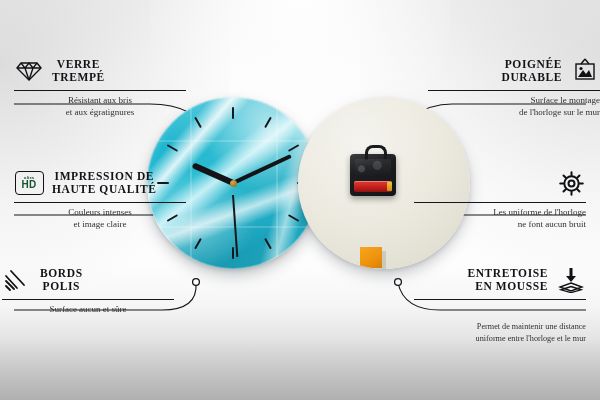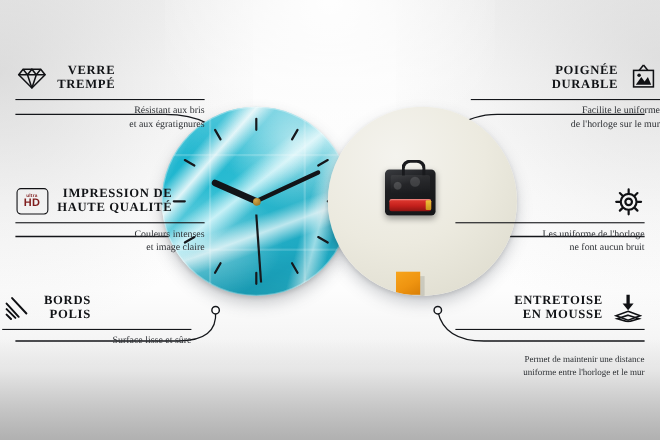--- a/index.html
+++ b/index.html
@@ -83,25 +83,25 @@
     background:linear-gradient(180deg,#e23b32 0%,#c4201c 55%,#8e1412 100%);
     box-shadow:inset 0 1px 0 rgba(255,255,255,.35);}
   .mech .batt::after{content:"";position:absolute;right:0;top:1px;width:5px;height:9px;border-radius:1px;
     background:linear-gradient(180deg,#f0c23a,#c8911a);}
   .spacer{position:absolute;left:62px;top:150px;width:22px;height:21px;
     background:linear-gradient(150deg,#f7a41c 0%,#ef9410 55%,#d97f06 100%);
     box-shadow:4px 4px 0 rgba(170,170,160,.45);}
 
   
   .feat{position:absolute;width:172px;}
-  .feat.left{text-align:right;}
+  .feat.left{text-align:center;}
   .feat.right{text-align:right;}
   .feat .head{display:flex;align-items:center;gap:8px;}
   .feat.right .head{justify-content:flex-end;}
-  .feat .icon{flex:0 0 auto;width:30px;height:30px;display:flex;align-items:center;justify-content:center;color:#7f1d1d;}
+  .feat .icon{flex:0 0 auto;width:30px;height:30px;display:flex;align-items:center;justify-content:center;color:#14532d;}
   .feat .title{font-family:"Liberation Serif", serif;font-weight:bold;font-size:11.5px;line-height:13.5px;
     letter-spacing:.6px;color:#111316;text-transform:uppercase;}
   .feat .rule{height:1px;background:#14161a;margin:4px 0 4px;}
   .feat .desc{font-family:"Liberation Serif", serif;font-size:9px;line-height:11.5px;color:#2d3034;}
 
   .hd-badge{width:27px;height:22px;border:1.6px solid #101114;border-radius:4px;
     display:flex;flex-direction:column;align-items:center;justify-content:center;line-height:1;}
   .hd-badge .u{font-size:4.3px;font-weight:bold;letter-spacing:.2px;font-family:"Liberation Sans",sans-serif;}
   .hd-badge .h{font-size:10px;font-weight:bold;letter-spacing:.2px;font-family:"Liberation Sans",sans-serif;margin-top:.5px;}
 </style>
@@ -246,42 +246,42 @@
           <path d="M7 2 L20 16"></path>
         </svg>
       </span>
       <span class="title">
         <span>BORDS</span><br>
         <span>POLIS</span>
       </span>
     </div>
     <div class="rule"></div>
     <div class="desc">
-      <span>Surface lisse et sûre</span>
+      <span>Surface aucun et sûre</span>
     </div>
   </div>
 
   <div class="feat right" style="left:428px;top:56px;">
     <div class="head">
       <span class="title">
         <span>POIGNÉE</span><br>
         <span>DURABLE</span>
       </span>
       <span class="icon">
         <svg width="28" height="26" viewBox="0 0 28 26" fill="none" stroke="#101114" stroke-width="1.4">
           <path d="M14 1 L10 6 M14 1 L18 6"></path>
           <rect x="5" y="6" width="18" height="15"></rect>
           <path d="M7 19 L12 12 L15 16 L18 12 L21 19 Z" fill="#101114" stroke="none"></path>
           <circle cx="10" cy="10.5" r="1.6" fill="#101114" stroke="none"></circle>
         </svg>
       </span>
     </div>
     <div class="rule"></div>
     <div class="desc">
-      <span>Facilite le uniforme</span><br>
+      <span>Surface le montage</span><br>
       <span>de l'horloge sur le mur</span>
     </div>
   </div>
 
   <div class="feat right" style="left:414px;top:168px;">
     <div class="head">
       <span class="icon">
         <svg width="27" height="27" viewBox="0 0 27 27" fill="none" stroke="#101114" stroke-width="2" stroke-linecap="round">
           <circle cx="13.5" cy="13.5" r="7.2"></circle>
           <circle cx="13.5" cy="13.5" r="3"></circle>

